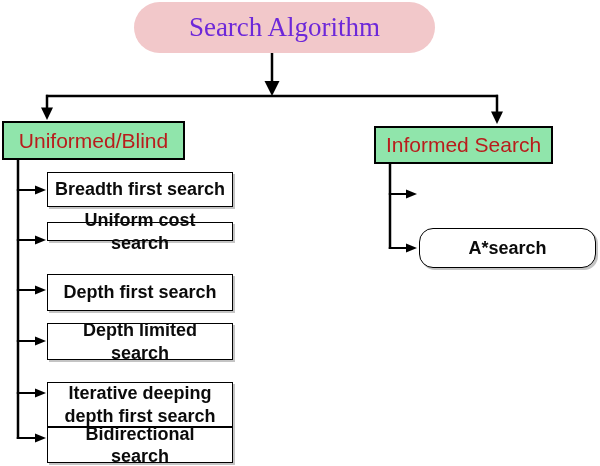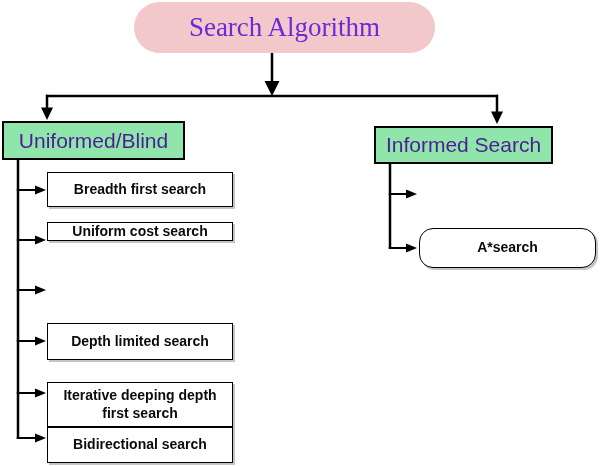--- a/index.html
+++ b/index.html
@@ -45,35 +45,35 @@
   .cat-node {
     position: absolute;
     background: var(--category-fill, #90e5ab);
     border: 2px solid var(--box-border, #000);
     box-sizing: border-box;
     display: flex;
     align-items: center;
     justify-content: center;
     font-size: 21px;
     font-weight: 400;
-    color: #4c1d95;
+    color: #b91c1c;
   }
   .cat-left  { left: 2px;   top: 121px; width: 183px; height: 39px; }
   .cat-right { left: 374px; top: 126px; width: 179px; height: 38px; }
   .leaf-node {
     position: absolute;
     background: #ffffff;
     border: 1.5px solid var(--box-border, #000);
     box-sizing: border-box;
     box-shadow: 2px 2px 0 rgba(125,125,125,0.45);
     display: flex;
     align-items: center;
     justify-content: center;
     text-align: center;
-    font-size: 14px;
+    font-size: 18px;
     font-weight: 700;
     line-height: 1.25;
     color: #0b0b0b;
     padding: 2px 6px;
   }
   .leaf-left  { left: 47px;  width: 186px; }
   .leaf-right { left: 419px; width: 177px; }
   .l1 { top: 172px; height: 35px; }
   .l2 { top: 222px; height: 19px; text-align: center; }
   .l3 { top: 274px; height: 37px; }
@@ -124,19 +124,20 @@
     <polygon points="417,248 406,243.5 406,252.5"></polygon>
   </svg>
 
   <div class="root-node">Search Algorithm</div>
 
   <div class="cat-node cat-left">Uniformed/Blind</div>
   <div class="cat-node cat-right">Informed Search</div>
 
   <div class="leaf-node leaf-left l1">Breadth first search</div>
   <div class="leaf-node leaf-left l2">Uniform cost search</div>
+  <div class="leaf-node leaf-left l3">Depth first search</div>
   <div class="leaf-node leaf-left l4">Depth limited search</div>
   <div class="leaf-node leaf-left l5">Iterative deeping depth first search</div>
   <div class="leaf-node leaf-left l6">Bidirectional search</div>
 
   <div class="leaf-node leaf-right r2">A*search</div>
 
 </div>
 
 </body></html>

